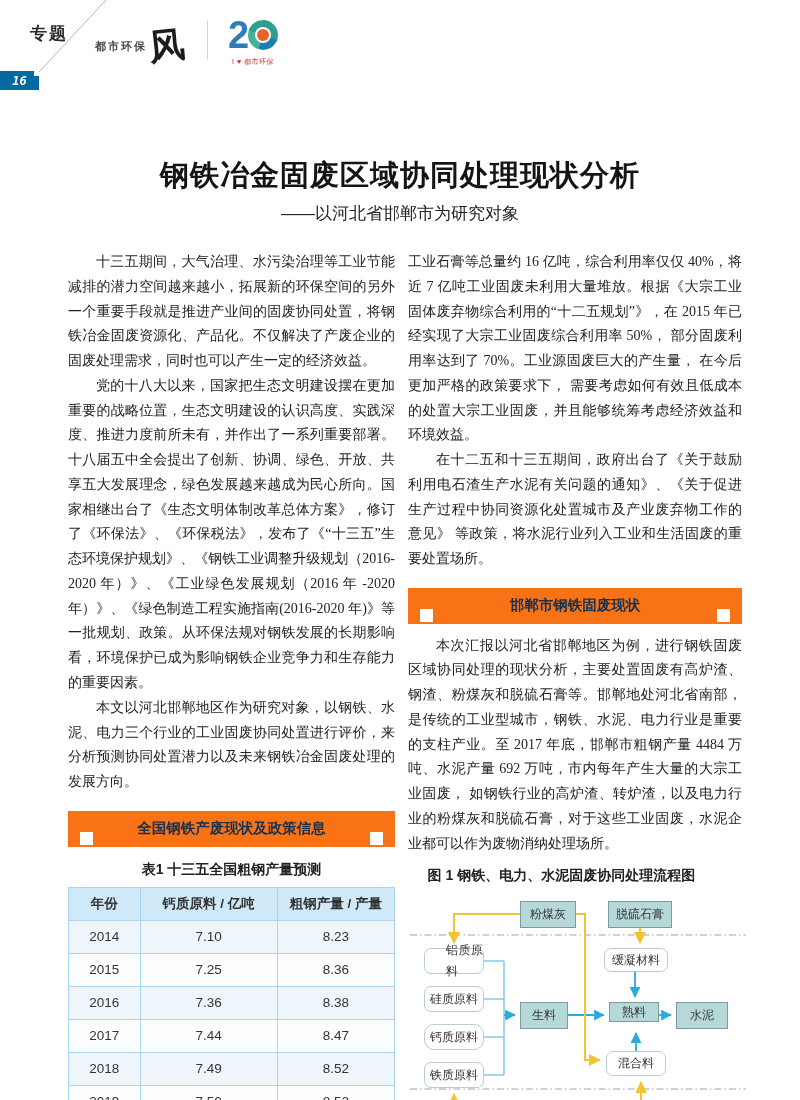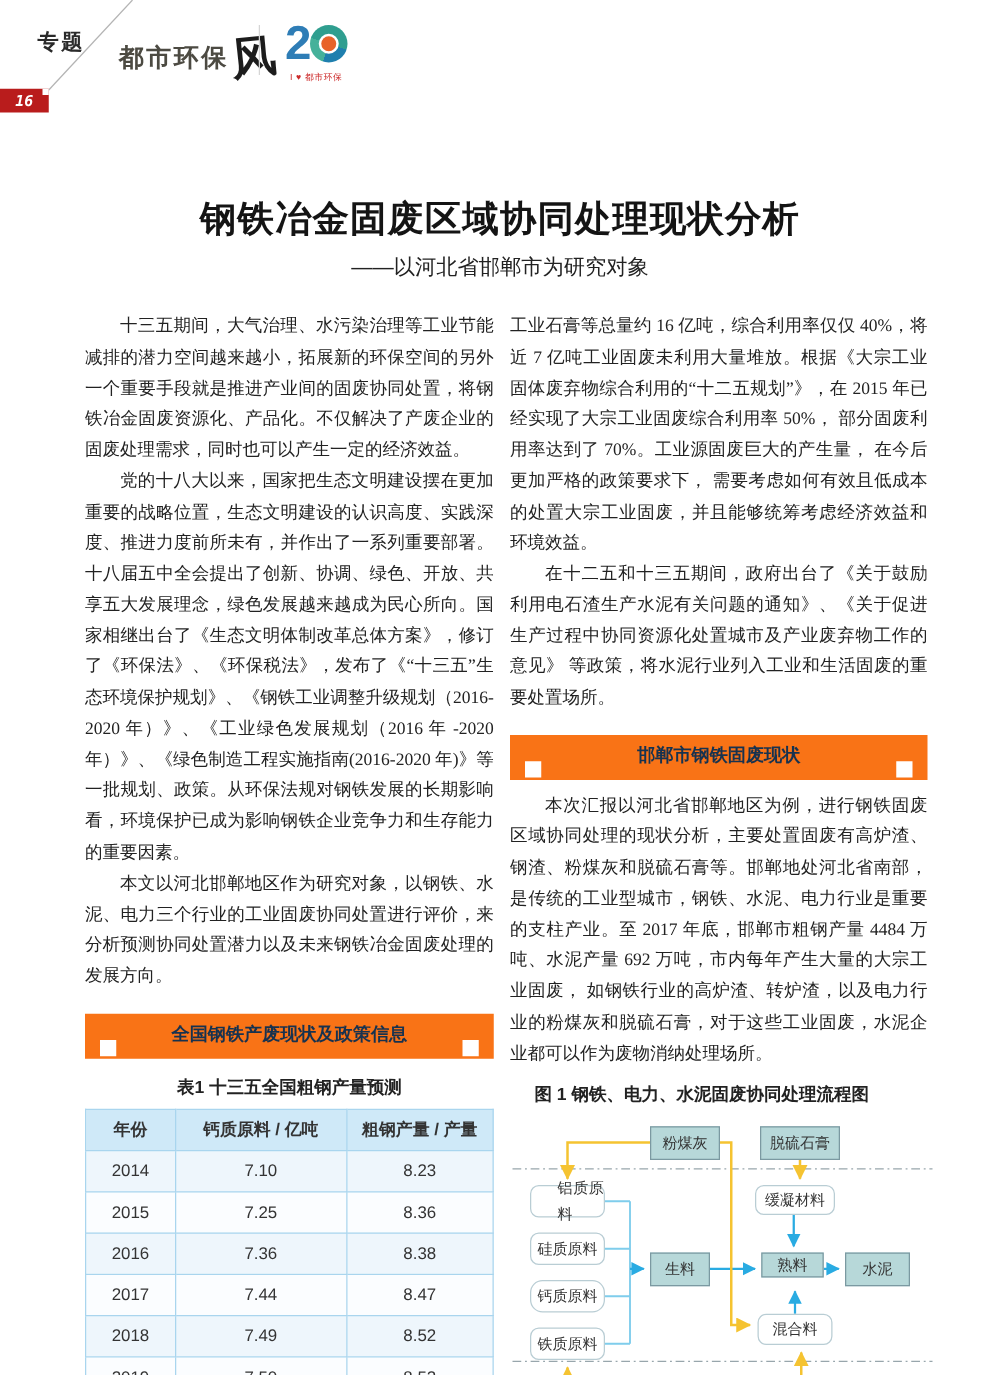--- a/index.html
+++ b/index.html
@@ -7,26 +7,26 @@
   body {
     width:800px; height:1100px; position:relative;
     font-family:"Liberation Serif", serif; color:#222;
     overflow:hidden;
   }
   
   .masthead { position:absolute; top:0; left:0; width:360px; height:110px; }
   .topic-label { position:absolute; top:22px; left:30px; font-family:"Liberation Sans",sans-serif;
     font-weight:bold; font-size:17px; color:#2a2a2a; letter-spacing:2px; }
   .diag-svg { position:absolute; top:0; left:0; }
-  .page-tab { position:absolute; top:71px; left:0; width:39px; height:19px; background:#b91c1c;
+  .page-tab { position:absolute; top:71px; left:0; width:39px; height:19px; background:#0369a1;
     color:#fff; font-family:"DejaVu Sans Mono",monospace; font-style:italic; font-weight:bold;
     font-size:12px; display:flex; align-items:center; justify-content:center; }
   .page-tab::after { content:""; position:absolute; top:0; right:0; width:5px; height:5px; background:#fff; }
   .brand { position:absolute; top:28px; left:95px; display:flex; align-items:center; }
-  .brand-name { font-family:"Liberation Serif",serif; font-weight:bold; font-size:20px;
+  .brand-name { font-family:"Liberation Serif",serif; font-weight:bold; font-size:11px;
     color:#4c4a42; letter-spacing:2px; }
   .brand-mark { font-size:36px; font-weight:bold; color:#1c1c1c; margin-left:2px;
     transform:rotate(-6deg); line-height:1; font-family:"Liberation Serif",serif; }
   .mast-divider { position:absolute; top:20px; left:207px; width:1px; height:40px; background:#d5d5d5; }
   .anniv { position:absolute; top:16px; left:218px; width:70px; text-align:center; }
   .anniv-mark { display:flex; align-items:center; justify-content:center; height:38px; }
   .anniv-two { font-family:"Liberation Sans",sans-serif; font-weight:800; font-size:38px;
     color:#2e7db6; line-height:1; letter-spacing:-2px; }
   .anniv-ring { width:30px; height:30px; border-radius:50%; margin-left:1px; position:relative;
     background:conic-gradient(#2f9e8f 0 30%, #1f7fae 30% 55%, #45b19a 55% 80%, #2f9e8f 80% 100%); }

